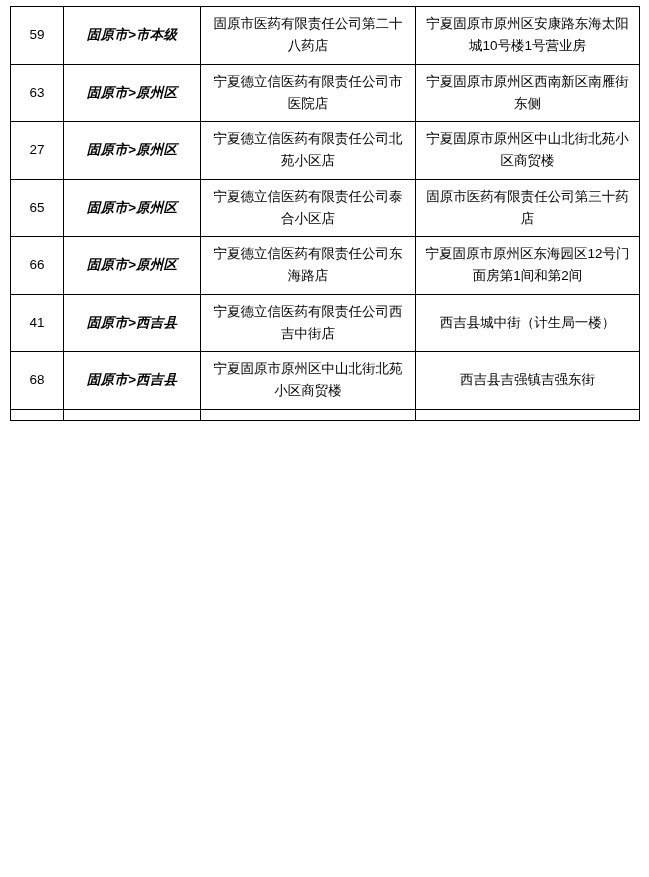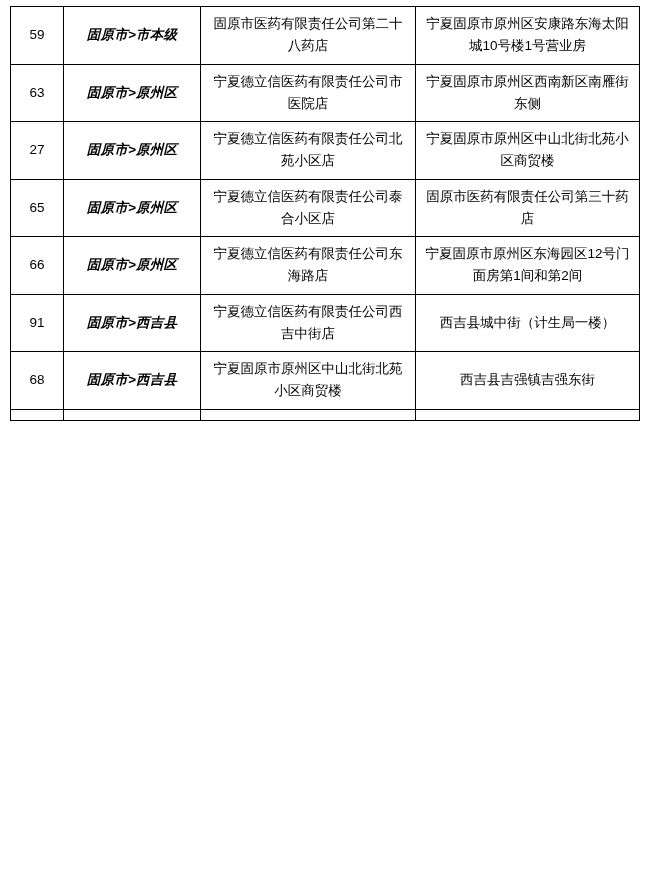--- a/index.html
+++ b/index.html
@@ -98,21 +98,21 @@
         <td class="cell-name">宁夏德立信医药有限责任公司泰合小区店</td>
         <td class="cell-address">固原市医药有限责任公司第三十药店</td>
       </tr>
       <tr>
         <td class="cell-index">66</td>
         <td class="cell-region">固原市&gt;原州区</td>
         <td class="cell-name">宁夏德立信医药有限责任公司东海路店</td>
         <td class="cell-address">宁夏固原市原州区东海园区12号门面房第1间和第2间</td>
       </tr>
       <tr>
-        <td class="cell-index">91</td>
+        <td class="cell-index">41</td>
         <td class="cell-region">固原市&gt;西吉县</td>
         <td class="cell-name">宁夏德立信医药有限责任公司西吉中街店</td>
         <td class="cell-address">西吉县城中街（计生局一楼）</td>
       </tr>
       <tr>
         <td class="cell-index">68</td>
         <td class="cell-region">固原市&gt;西吉县</td>
         <td class="cell-name">宁夏固原市原州区中山北街北苑小区商贸楼</td>
         <td class="cell-address">西吉县吉强镇吉强东街</td>
       </tr>

